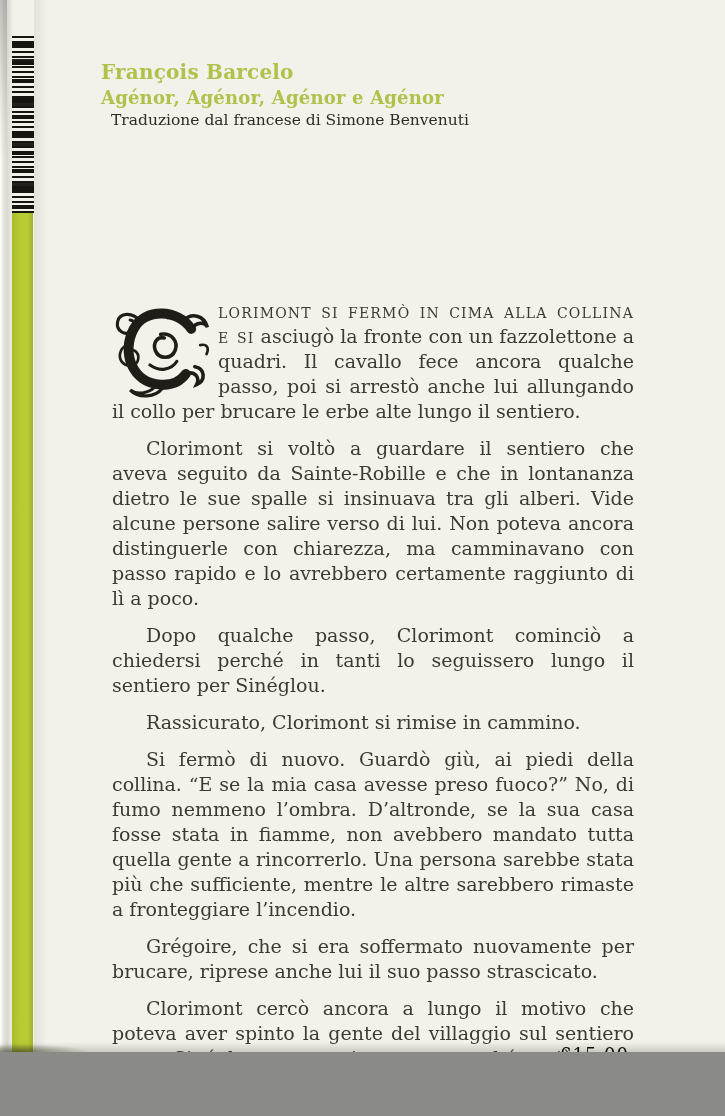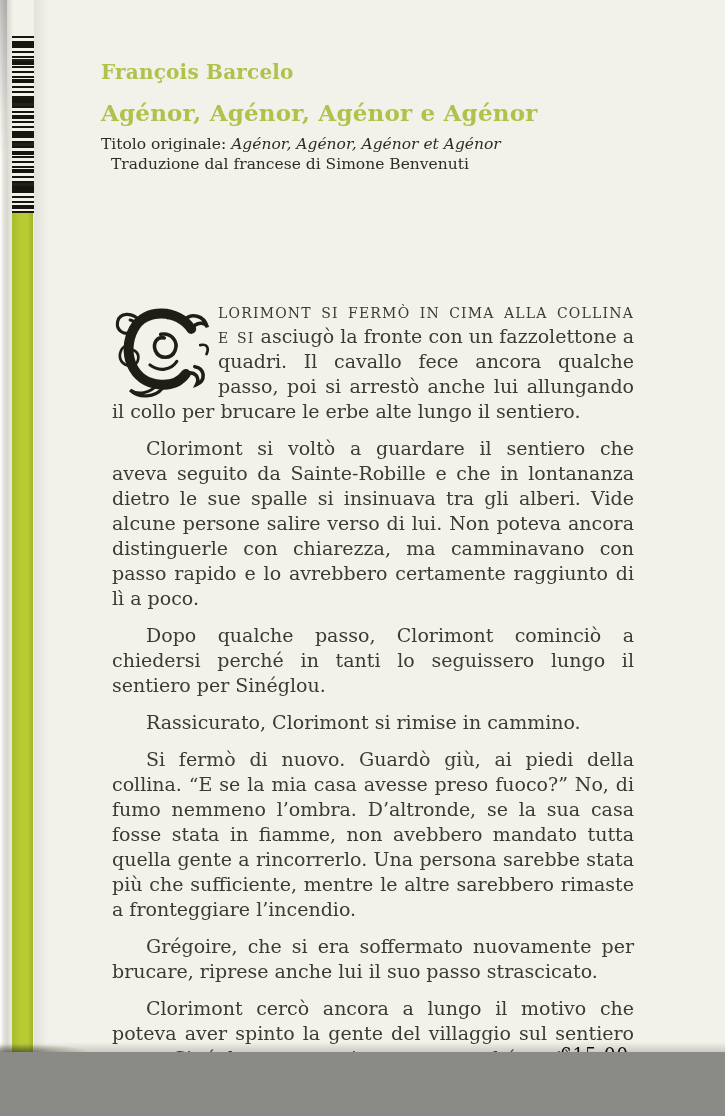--- a/index.html
+++ b/index.html
@@ -36,22 +36,22 @@
   .stripe{
     position:absolute;left:12px;top:213px;width:21px;height:892px;
     background:linear-gradient(90deg,#a9bd2b 0%,#b8cb33 40%,#b8cb33 75%,#9fb329 100%);
   }
   
   .colophon{position:absolute;left:101px;top:60px;width:560px;}
   .author{
     font-weight:bold;font-size:20px;line-height:24px;letter-spacing:.2px;
   }
   .title{
-    font-weight:bold;font-size:23px;line-height:25px;letter-spacing:.2px;
-    margin-top:16px;
+    font-weight:bold;font-size:18px;line-height:25px;letter-spacing:.2px;
+    margin-top:1px;
   }
   .orig{
     margin-top:9px;font-size:15.5px;line-height:20px;color:#2f2c25;
   }
   .orig em{font-style:italic;}
   .trad{font-size:15.5px;line-height:20px;color:#2f2c25;margin-left:10px;}
   
   .bodytext{
     position:absolute;left:100px;top:287px;width:546px;
     font-size:19px;line-height:25px;color:#3d3a33;
@@ -88,21 +88,20 @@
 <div class="sheet">
 
   <div class="scan-edge"></div>
   <div class="page-curl"></div>
   <div class="barcode"></div>
   <div class="stripe"></div>
 
   <header class="colophon">
     <div class="author" id="author" style="color: rgb(176, 194, 74);">François Barcelo</div>
     <div class="title" id="title" style="color: rgb(176, 194, 74);">Agénor, Agénor, Agénor e Agénor</div>
-    <div class="orig"><span>Titolo originale: </span><em>Agénor, Agénor, Agénor et Agénor</em></div>
     <div class="trad">Traduzione dal francese di Simone Benvenuti</div>
   </header>
 
   <main class="bodytext">
     <p class="first">
       <span class="dropcap">
         <svg viewBox="0 0 108 108" aria-hidden="true">
           <g fill="none" stroke="#201d18" stroke-linecap="round">
             <path d="M86 30 C72 8 34 6 22 30 C8 56 20 90 52 92 C64 93 74 88 80 80" stroke-width="11"></path>
             <path d="M86 30 C92 22 101 22 104 28 C100 14 86 12 78 20" stroke-width="4"></path>

